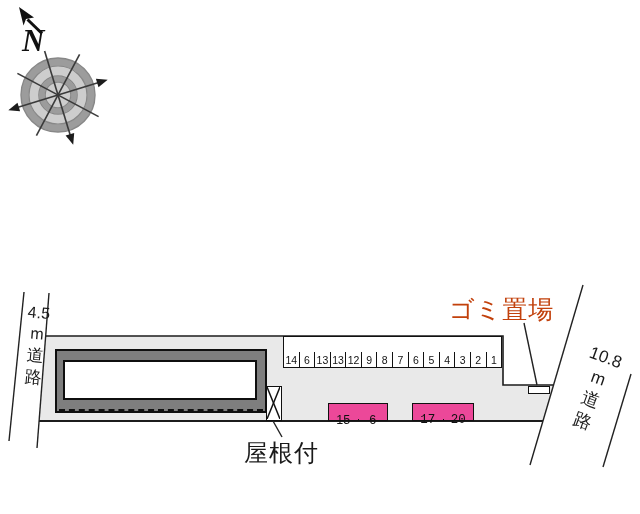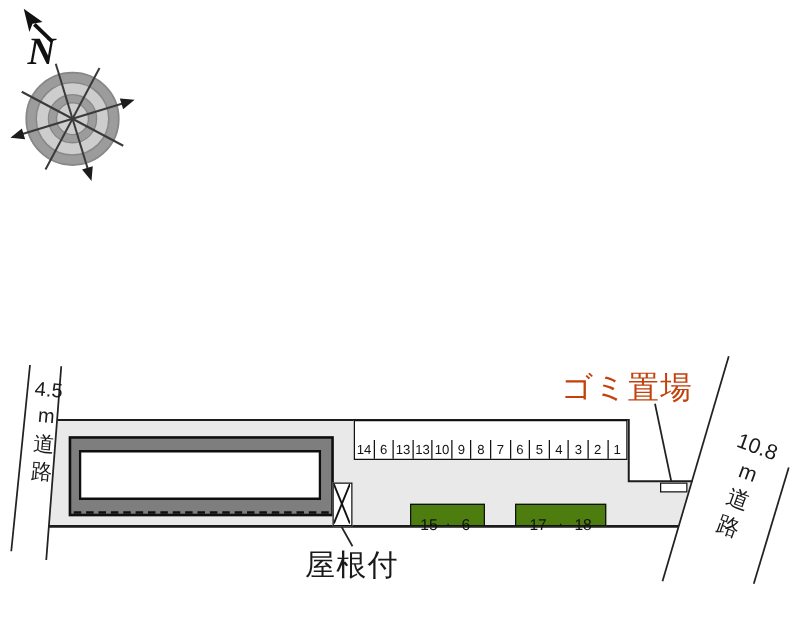--- a/index.html
+++ b/index.html
@@ -19,25 +19,25 @@
   .xbox{position:absolute;left:266px;top:386px;width:16px;height:35px;
         background:#fff;border:1.5px solid #0f0f0f;box-sizing:border-box;}
 
   
   .stall-row{position:absolute;left:283px;top:336px;width:219px;height:32px;
              display:flex;background:#fff;border:1.6px solid #111;box-sizing:border-box;}
   .stall{flex:1;display:flex;align-items:center;justify-content:center;
          border-right:1.5px solid #111;font-size:10.5px;color:#111;margin-top:15px;}
   .stall:last-child{border-right:none;}
 
-  .island{position:absolute;top:403px;height:18px;display:flex;background:#4d7c0f;
+  .island{position:absolute;top:403px;height:18px;display:flex;background:#ec4899;
           border:1.6px solid #111;box-sizing:border-box;}
   .island .stall{font-size:12.5px;}
   .island-a{left:328px;width:60px;}
-  .island-b{left:412px;width:73px;}
+  .island-b{left:412px;width:62px;font-family:Liberation Mono, monospace;}
 
   .garbage-box{position:absolute;left:528px;top:386px;width:22px;height:8px;
                background:#fff;border:1.4px solid #111;box-sizing:border-box;}
 
   
   .road-label{position:absolute;display:flex;flex-direction:column;align-items:center;
               justify-content:space-between;color:#1a1a1a;}
   .road-label-left{left:19px;top:304px;width:34px;height:84px;transform:rotate(5deg);font-size:16px;}
   .road-label-right{left:572px;top:346px;width:44px;height:88px;transform:rotate(20deg);font-size:17px;}
   .road-label span{line-height:1.15;}
@@ -111,39 +111,39 @@
       <line x1="0" y1="0" x2="13" y2="32" stroke="#111" stroke-width="1.5"></line>
       <line x1="13" y1="0" x2="0" y2="32" stroke="#111" stroke-width="1.5"></line>
     </svg>
   </div>
 
   <div class="stall-row">
     <div class="stall">14</div>
     <div class="stall">6</div>
     <div class="stall">13</div>
     <div class="stall">13</div>
-    <div class="stall">10</div>
+    <div class="stall">12</div>
     <div class="stall">9</div>
     <div class="stall">8</div>
     <div class="stall">7</div>
     <div class="stall">6</div>
     <div class="stall">5</div>
     <div class="stall">4</div>
     <div class="stall">3</div>
     <div class="stall">2</div>
     <div class="stall">1</div>
   </div>
 
   <div class="island island-a">
     <div class="stall">15</div>
     <div class="stall">6</div>
   </div>
   <div class="island island-b">
     <div class="stall">17</div>
-    <div class="stall">18</div>
+    <div class="stall">20</div>
   </div>
 
   <div class="garbage-box"></div>
 
   <div class="road-label road-label-left">
     <span>4.5</span>
     <span>m</span>
     <span class="kanji">道</span>
     <span class="kanji">路</span>
   </div>

